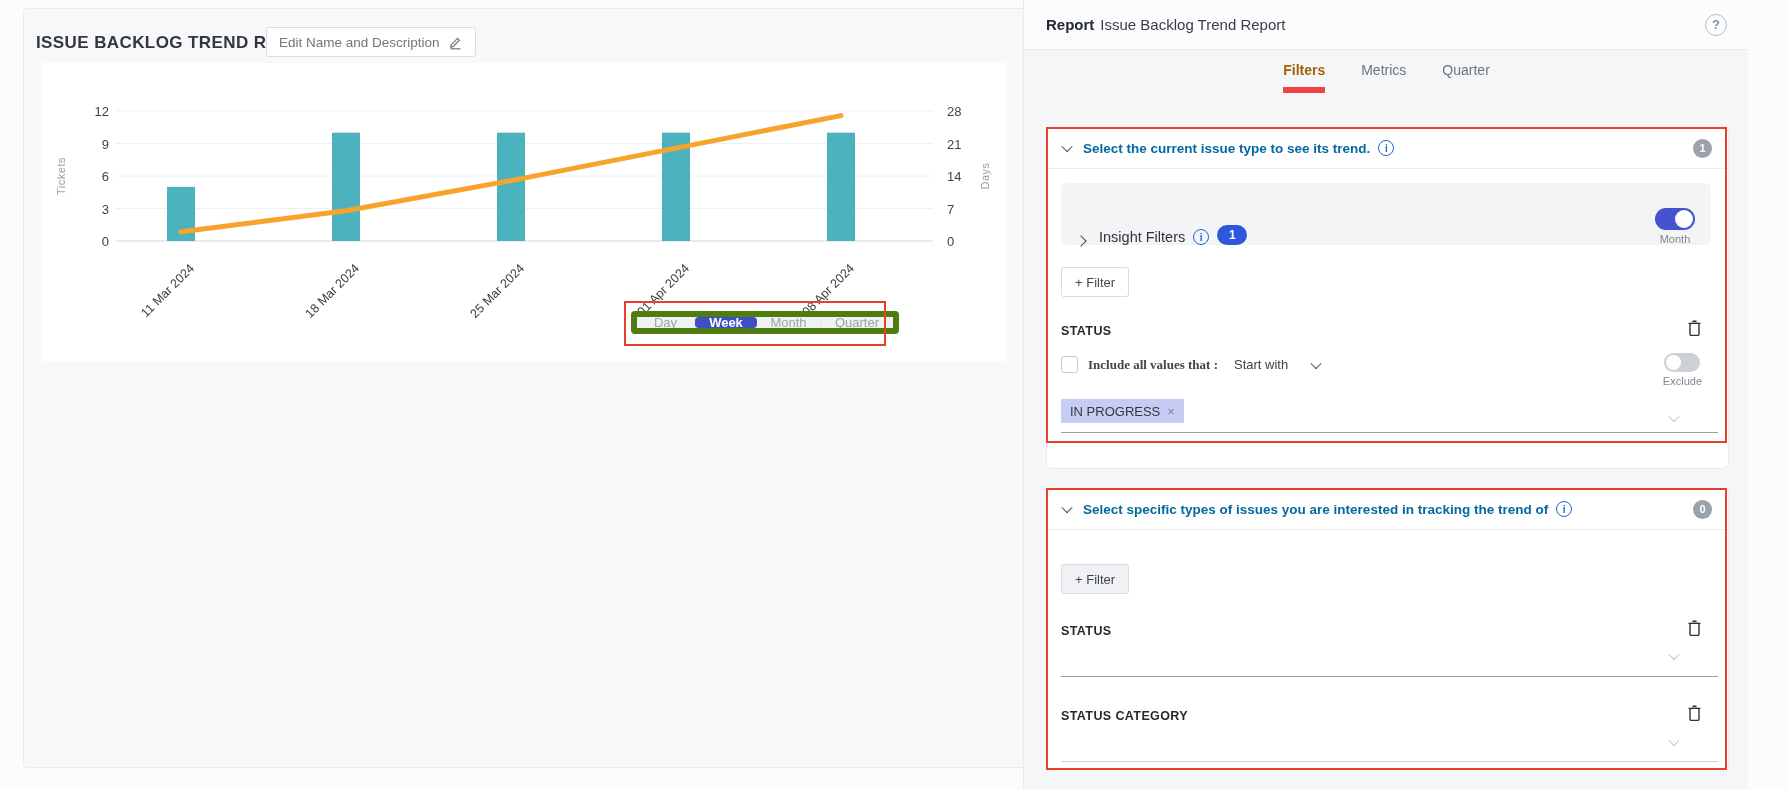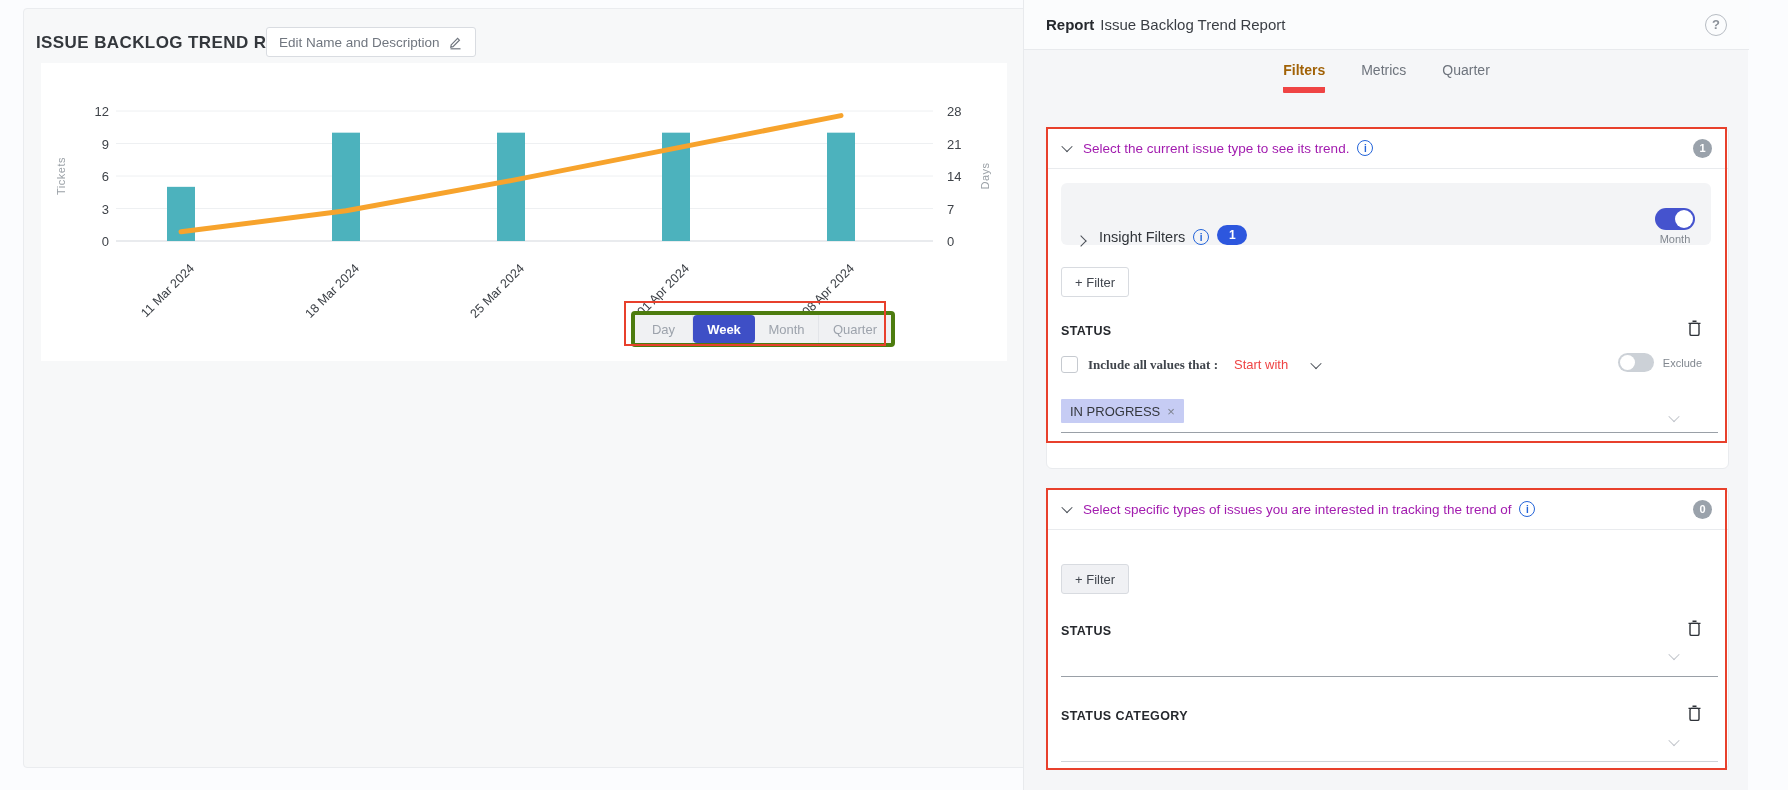--- a/index.html
+++ b/index.html
@@ -28,22 +28,22 @@
   .chart-box {
     position:absolute; left:17px; top:54px; width:966px; height:298px;
     background:#ffffff;
   }
   .chart-box svg { display:block; }
   .tick { font-size:13px; fill:#3f4349; font-family:"Liberation Sans",sans-serif; }
   .xtick { font-size:12.5px; fill:#3a3e44; font-family:"Liberation Sans",sans-serif; }
   .axis-label { font-size:11px; fill:#9aa0a6; letter-spacing:.5px; font-family:"Liberation Sans",sans-serif; }
 
   .seg-control {
-    position:absolute; left:607px; top:302px; height:36px;
-    display:flex; background:#f0f1f3; border:4px solid #4d7c0f; border-radius:4px;
+    position:absolute; left:607px; top:302px; height:23px;
+    display:flex; background:#f0f1f3; border:6px solid #4d7c0f; border-radius:4px;
     overflow:hidden;
   }
   .seg-opt {
     display:flex; align-items:center; justify-content:center;
     font-size:13px; color:#9da3ac; cursor:pointer; border-right:1px solid #e3e5e9;
   }
   .seg-opt:last-child { border-right:none; }
   .seg-opt.selected {
     background:#3e4fc6; color:#ffffff; font-weight:700; border-radius:4px;
     border-right:none;
@@ -83,21 +83,21 @@
     background:#ffffff; border:1px solid #e9ebee; border-radius:6px;
   }
   .card-1 { top:127px; height:342px; }
   .card-2 { top:488px; height:282px; }
 
   .sec-header {
     position:absolute; left:0; top:0; width:100%; height:41px;
     display:flex; align-items:center; padding:0 16px;
     border-bottom:1px solid #e9ebee;
   }
-  .sec-title { font-size:13.5px; font-weight:400; color:#a21caf; margin:0 8px 0 12px; }
+  .sec-title { font-size:13.5px; font-weight:700; color:#0369a1; margin:0 8px 0 12px; }
   .badge {
     margin-left:auto; width:19px; height:19px; border-radius:50%;
     background:#9aa2ab; color:#ffffff; font-size:11px; font-weight:700;
     display:flex; align-items:center; justify-content:center;
   }
 
   
   .chev-down, .chev-right {
     width:8px; height:8px; border-right:1.8px solid #4a4f57; border-bottom:1.8px solid #4a4f57;
     display:inline-block; flex:none;
@@ -153,22 +153,22 @@
   .trash-btn { position:absolute; right:26px; cursor:pointer; line-height:0; }
 
   .include-row {
     position:absolute; left:14px; display:flex; align-items:center; gap:10px;
   }
   .checkbox {
     width:17px; height:17px; background:#ffffff; border:1.5px solid #c6cad0; border-radius:3px;
     cursor:pointer; flex:none;
   }
   .include-label { font-size:13px; font-weight:700; color:#3f444b;font-family:Liberation Serif, serif; }
-  .operator { font-size:13px; color:#ef4444; margin-left:6px; }
-  .exclude-wrap { position:absolute; right:26px; display:flex; flex-direction:row; align-items:center; gap:9px; }
+  .operator { font-size:13px; color:#404040; margin-left:6px; }
+  .exclude-wrap { position:absolute; right:26px; display:flex; flex-direction:column; align-items:center; gap:3px; }
 
   .chip {
     position:absolute; left:14px; height:24px;
     display:flex; align-items:center; gap:7px; padding:0 9px;
     background:#c6ccf4; border-radius:1px;
     font-size:13px; color:#34373d;
   }
   .chip .x { color:#7d828e; font-size:13px; cursor:pointer; }
   .underline { position:absolute; left:14px; right:10px; height:1px; background:#9aa0a7; }
   .underline.light { background:#cfd3d8; }

